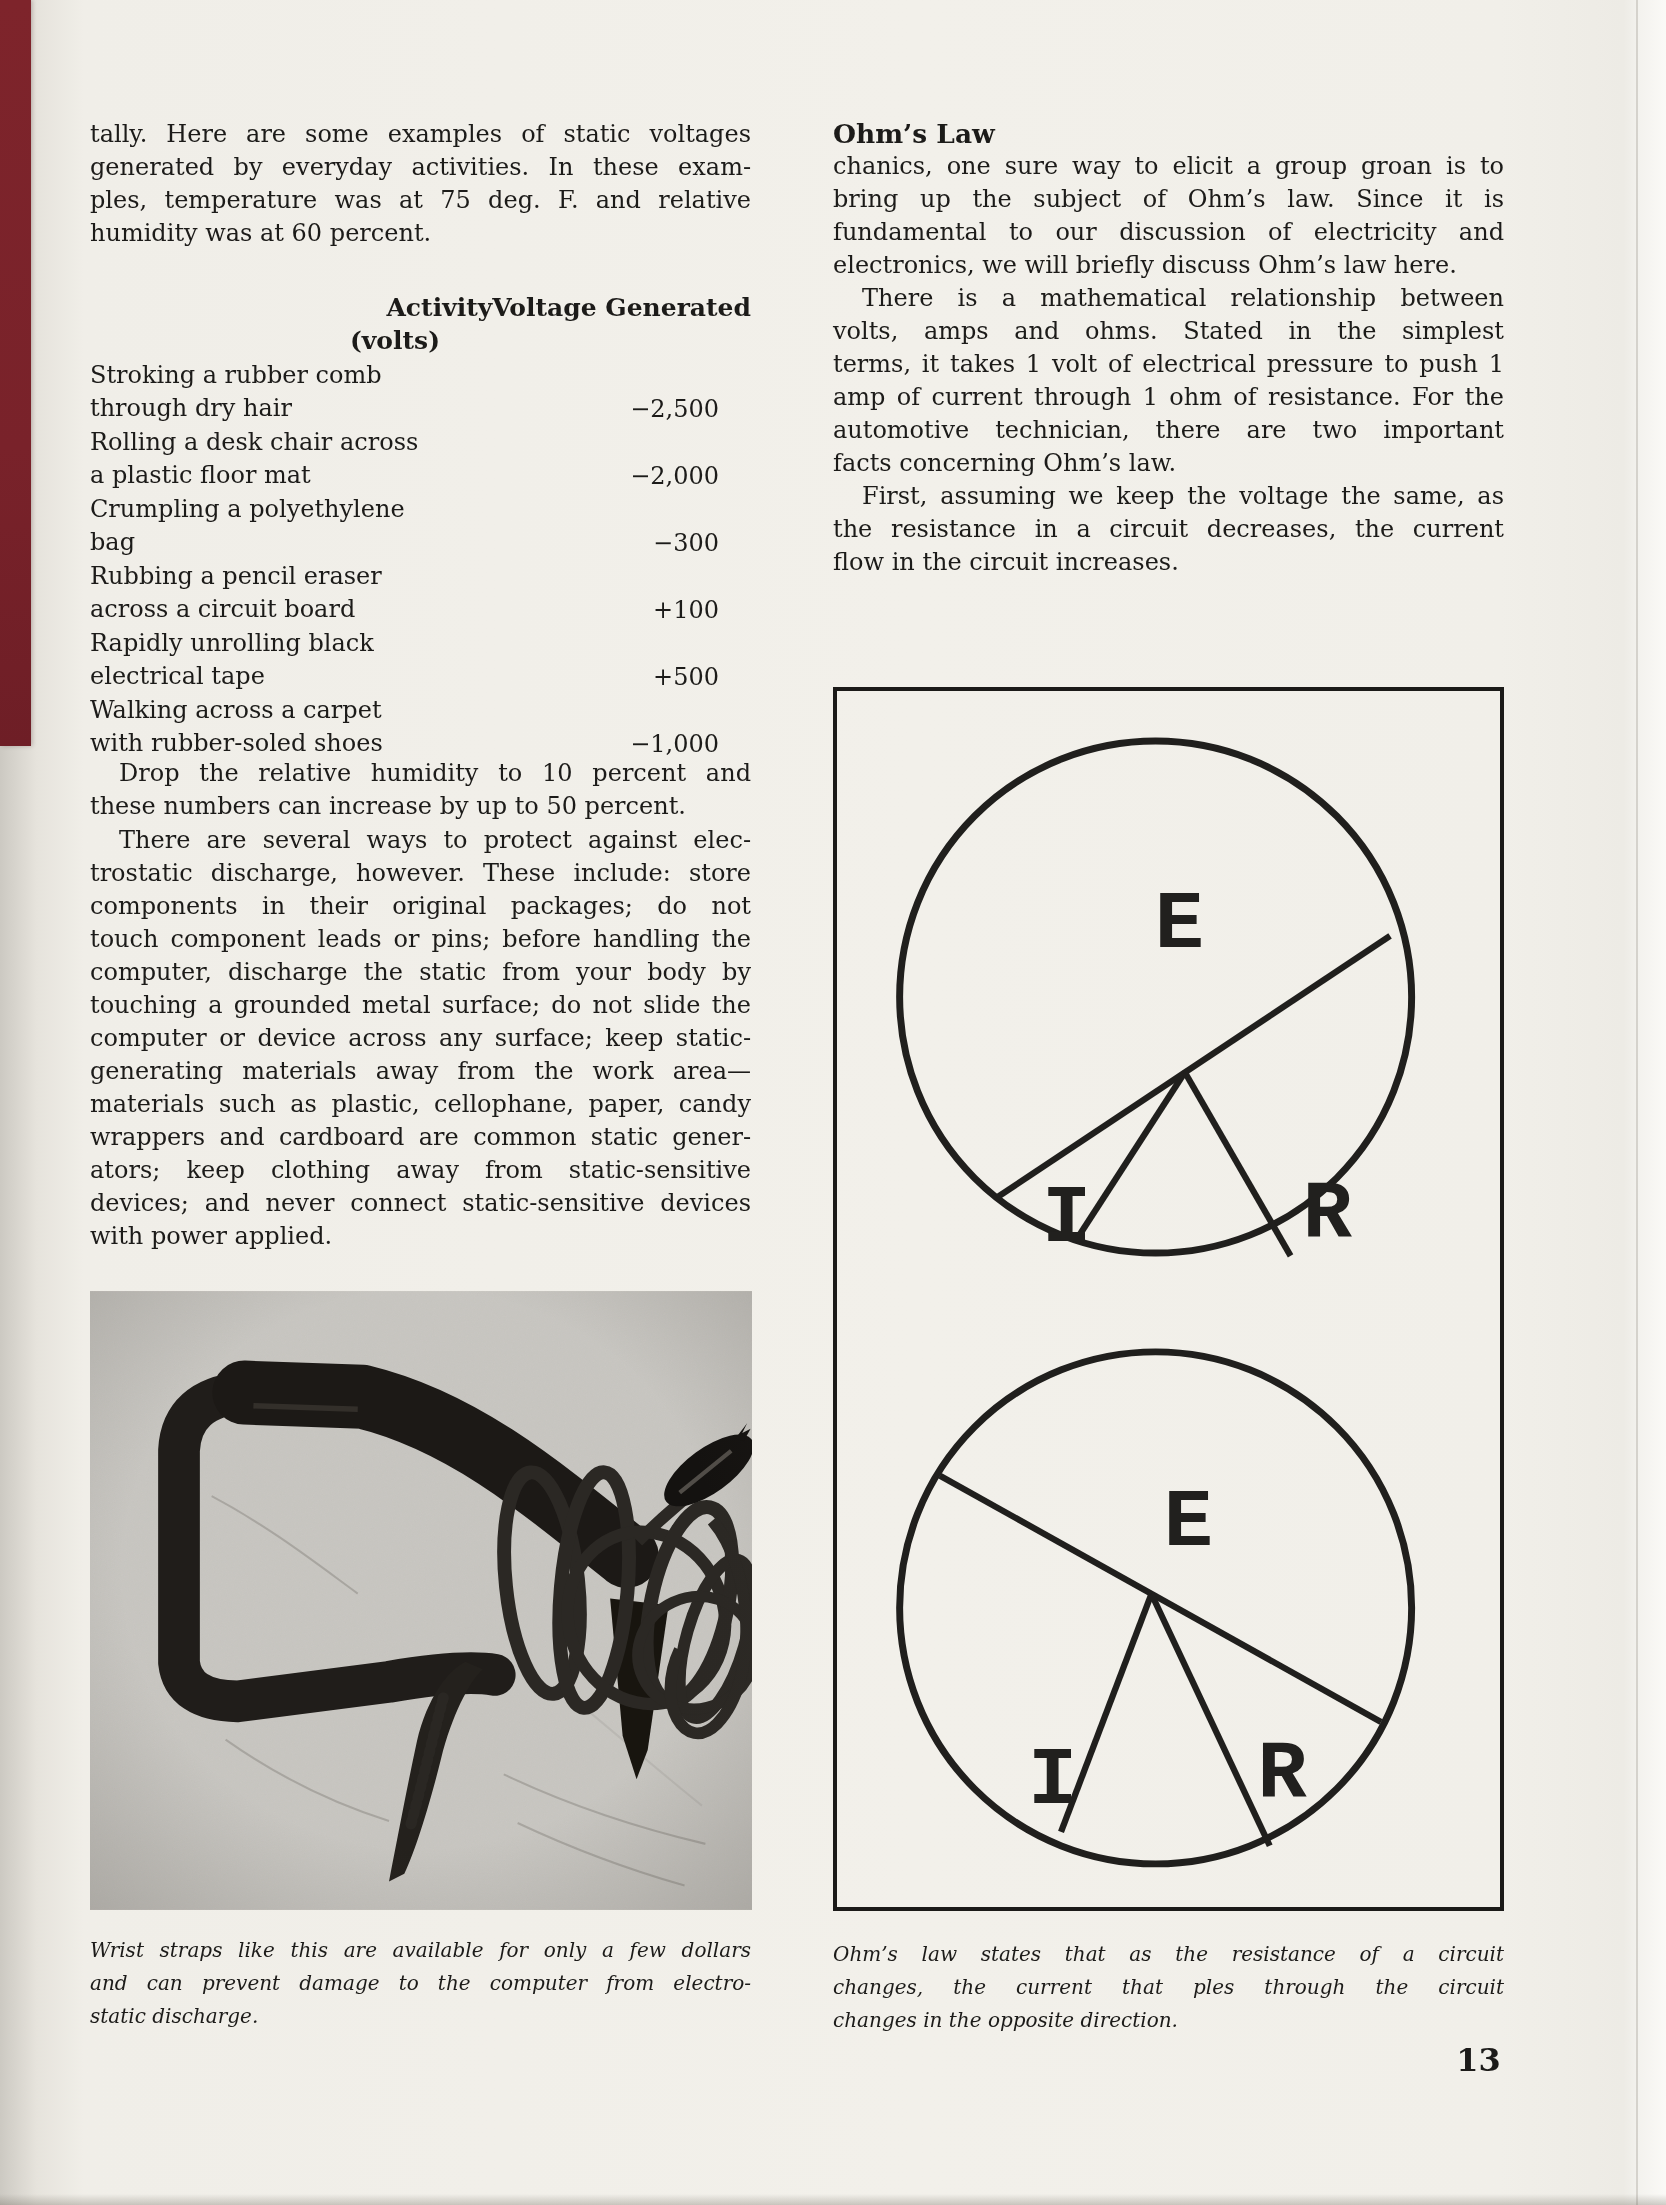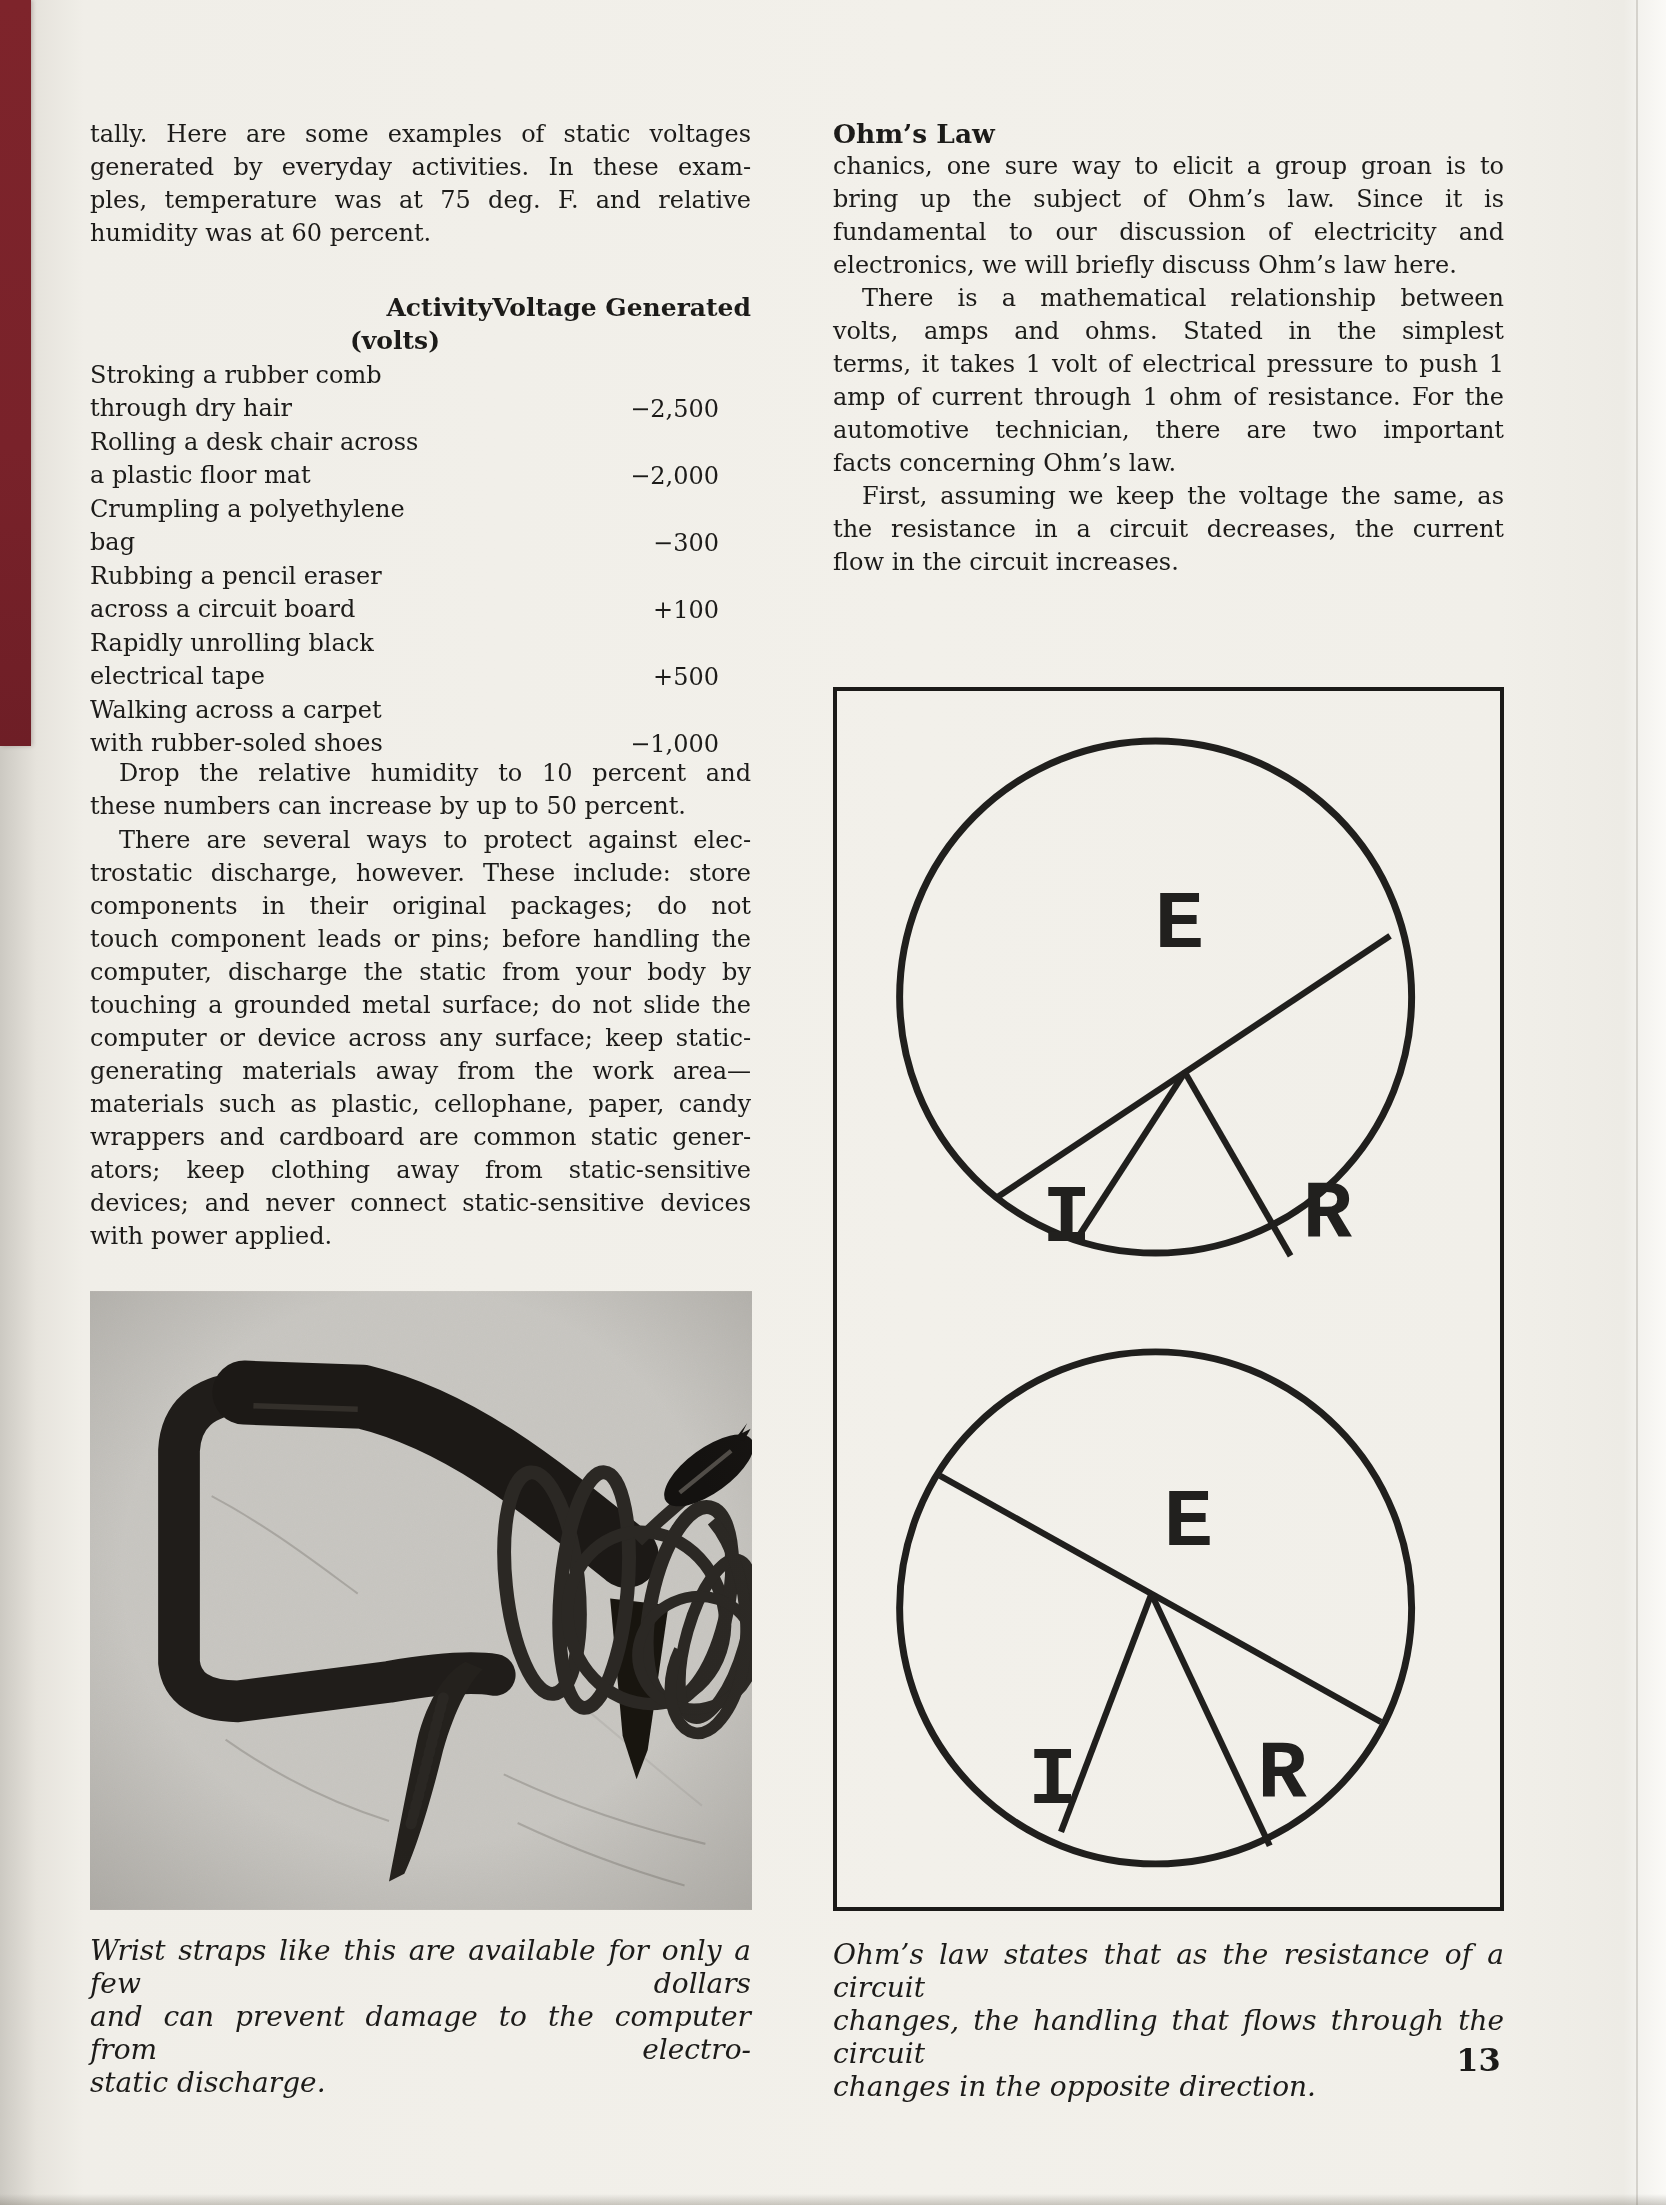--- a/index.html
+++ b/index.html
@@ -14,21 +14,21 @@
   .scan-line{position:absolute;left:1636px;top:0;width:2.1px;height:100%;background:#b7b4ac;opacity:.5;}
   .bottom-shadow{position:absolute;left:0;bottom:0;width:100%;height:11px;
     background:linear-gradient(to top,rgba(90,84,72,.28),rgba(90,84,72,0));}
 
   .abs{position:absolute;}
   .body-text{font-size:24px;line-height:33px;text-justify:inter-word;}
   .tline{text-align:justify;text-align-last:justify;}
   .tline.last{text-align-last:left;}
   .indent .tline.first{text-indent:29px;}
 
-  .caption{font-style:italic;font-size:28px;line-height:33px;}
+  .caption{font-style:italic;font-size:20px;line-height:33px;}
 
   .col-head{font-weight:bold;font-size:26.4px;line-height:33px;}
 
   .thead{display:flex;justify-content:flex-end;font-weight:bold;font-size:25px;line-height:33px;margin-left:28px;}
   .tunit{text-align:center;padding-right:51px;font-weight:bold;font-size:25px;line-height:33px;}
   .trow{position:relative;height:67px;font-size:24px;line-height:33px;}
   .trow .tact div{text-align:left;}
   .tval{position:absolute;right:32px;bottom:0;line-height:33px;}
 
   .diagram-box{position:absolute;left:833px;top:687px;width:671px;height:1224px;
@@ -236,21 +236,21 @@
       <g text-anchor="middle">
         <text class="dlabel" x="505" y="1228">E</text>
         <text class="dlabel" x="310" y="1598">I</text>
         <text class="dlabel" x="640" y="1590">R</text>
       </g>
     </svg>
   </div>
 
   <div class="abs caption" style="left:833px;top:1938px;width:671px;">
       <div class="tline first">Ohm’s law states that as the resistance of a circuit</div>
-      <div class="tline">changes, the handling that flows through the circuit</div>
+      <div class="tline">changes, the current that ples through the circuit</div>
       <div class="tline last">changes in the opposite direction.</div>
     </div>
 
   <div class="abs page-num" style="left:1447px;top:2041px;width:63px;text-align:center;">13</div>
 
   <div class="scan-line"></div>
   <div class="bottom-shadow"></div>
 </div>
 
 

